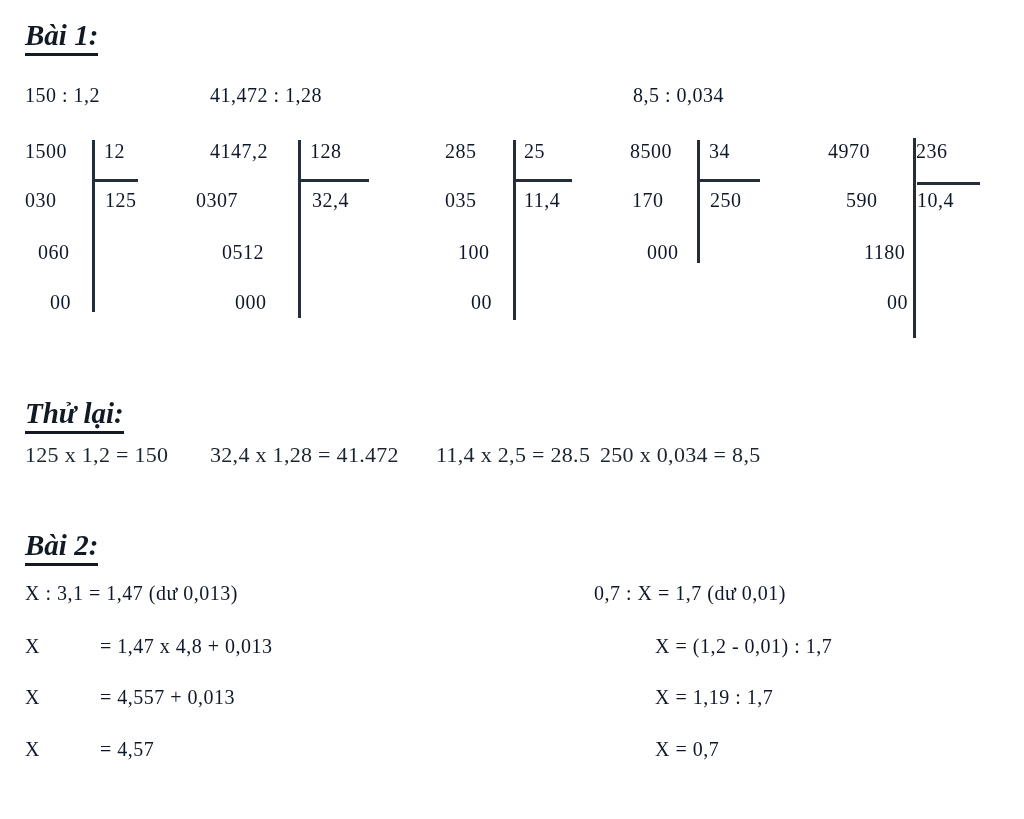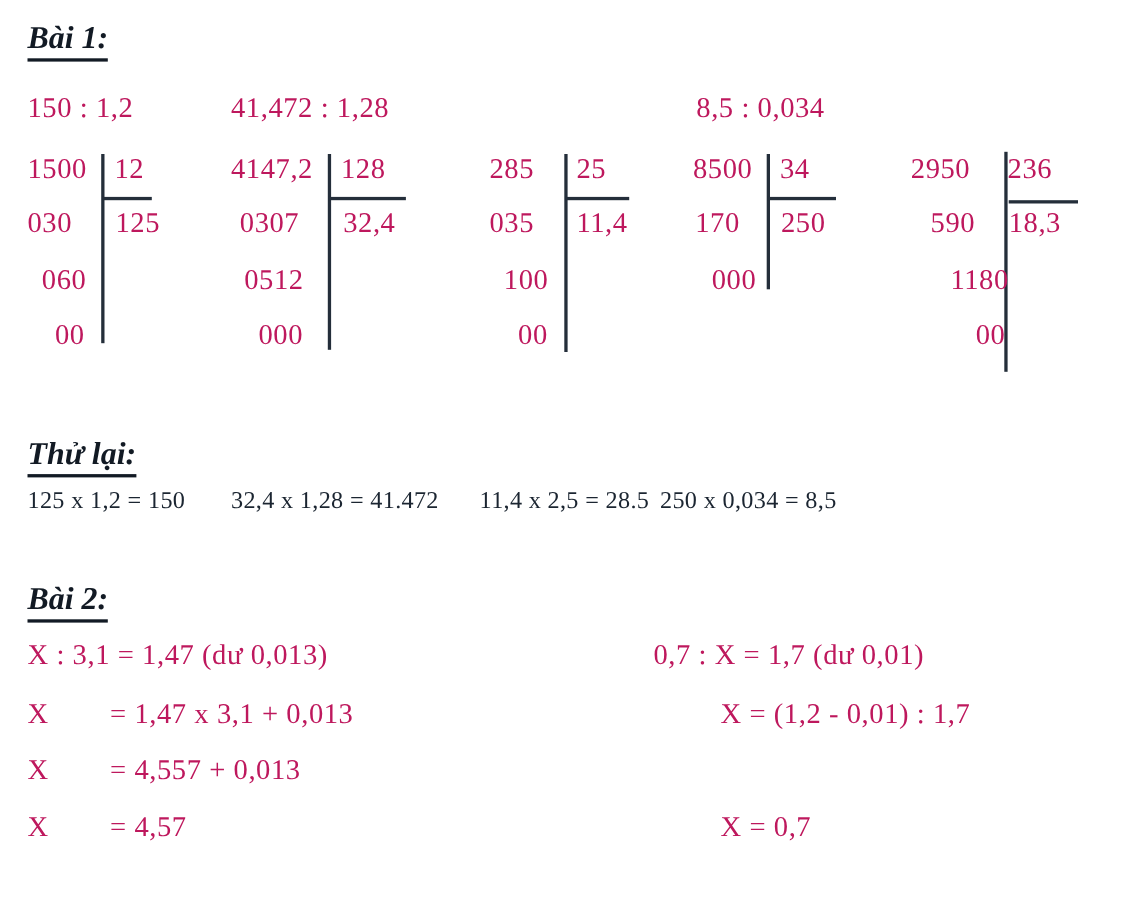--- a/index.html
+++ b/index.html
@@ -18,25 +18,25 @@
     font-weight:bold;
     font-style:italic;
     color:#121a24;
     border-bottom:3px solid #121a24;
     padding-bottom:1px;
     line-height:1.1;
     white-space:nowrap;
   }
   .t{
     position:absolute;
-    font-size:26px;
+    font-size:20px;
     line-height:1;
     letter-spacing:0.5px;
     white-space:nowrap;
-    color:#be185d;
+    color:#0f172a;
   }
   .v{
     position:absolute;
     font-size:22px;
     line-height:1;
     letter-spacing:0.3px;
     white-space:nowrap;
     color:#1b2531;
   }
   .vline{
@@ -68,64 +68,65 @@
   <span class="t" style="left:105px;top:190px">125</span>
   <span class="t" style="left:25px;top:190px">030</span>
   <span class="t" style="left:38px;top:242px">060</span>
   <span class="t" style="left:50px;top:292px">00</span>
 
   <span class="t" style="left:210px;top:141px">4147,2</span>
   <span class="t" style="left:310px;top:141px">128</span>
   <div class="vline" style="left:298px;top:140px;height:178px"></div>
   <div class="hline" style="left:299px;top:179px;width:70px"></div>
   <span class="t" style="left:312px;top:190px">32,4</span>
-  <span class="t" style="left:218px;top:190px">0307</span>
+  <span class="t" style="left:196px;top:190px">0307</span>
   <span class="t" style="left:222px;top:242px">0512</span>
   <span class="t" style="left:235px;top:292px">000</span>
 
   <span class="t" style="left:445px;top:141px">285</span>
   <span class="t" style="left:524px;top:141px">25</span>
   <div class="vline" style="left:513px;top:140px;height:180px"></div>
   <div class="hline" style="left:514px;top:179px;width:58px"></div>
   <span class="t" style="left:524px;top:190px">11,4</span>
   <span class="t" style="left:445px;top:190px">035</span>
   <span class="t" style="left:458px;top:242px">100</span>
   <span class="t" style="left:471px;top:292px">00</span>
 
   <span class="t" style="left:630px;top:141px">8500</span>
   <span class="t" style="left:709px;top:141px">34</span>
   <div class="vline" style="left:697px;top:140px;height:123px"></div>
   <div class="hline" style="left:698px;top:179px;width:62px"></div>
   <span class="t" style="left:710px;top:190px">250</span>
   <span class="t" style="left:632px;top:190px">170</span>
   <span class="t" style="left:647px;top:242px">000</span>
 
-  <span class="t" style="left:828px;top:141px">2950</span>
+  <span class="t" style="left:828px;top:141px">4970</span>
   <span class="t" style="left:916px;top:141px">236</span>
   <div class="vline" style="left:913px;top:138px;height:200px"></div>
   <div class="hline" style="left:917px;top:182px;width:63px"></div>
-  <span class="t" style="left:917px;top:190px">18,3</span>
+  <span class="t" style="left:917px;top:190px">10,4</span>
   <span class="t" style="left:846px;top:190px">590</span>
   <span class="t" style="left:864px;top:242px">1180</span>
   <span class="t" style="left:887px;top:292px">00</span>
 
   <div class="heading" style="left:25px;top:398px">Thử lại:</div>
 
   <span class="v" style="left:25px;top:444px">125 x 1,2 = 150</span>
   <span class="v" style="left:210px;top:444px">32,4 x 1,28 = 41.472</span>
   <span class="v" style="left:436px;top:444px">11,4 x 2,5 = 28.5</span>
   <span class="v" style="left:600px;top:444px">250 x 0,034 = 8,5</span>
 
   <div class="heading" style="left:25px;top:530px">Bài 2:</div>
 
   <span class="t" style="left:25px;top:583px">X : 3,1 = 1,47 (dư 0,013)</span>
   <span class="t" style="left:25px;top:636px">X</span>
-  <span class="t" style="left:100px;top:636px">= 1,47 x 3,1 + 0,013</span>
+  <span class="t" style="left:100px;top:636px">= 1,47 x 4,8 + 0,013</span>
   <span class="t" style="left:25px;top:687px">X</span>
   <span class="t" style="left:100px;top:687px">= 4,557 + 0,013</span>
   <span class="t" style="left:25px;top:739px">X</span>
   <span class="t" style="left:100px;top:739px">= 4,57</span>
 
   <span class="t" style="left:594px;top:583px">0,7 : X = 1,7 (dư 0,01)</span>
   <span class="t" style="left:655px;top:636px">X = (1,2 - 0,01) : 1,7</span>
+  <span class="t" style="left:655px;top:687px">X = 1,19 : 1,7</span>
   <span class="t" style="left:655px;top:739px">X = 0,7</span>
 
 </div>
 
 </body></html>

